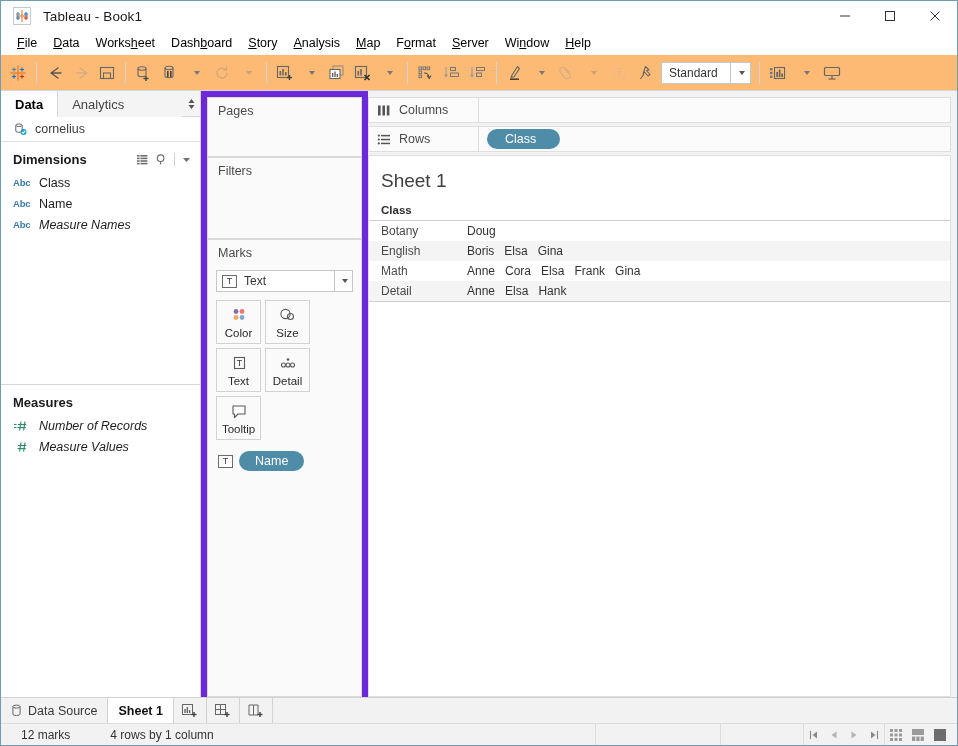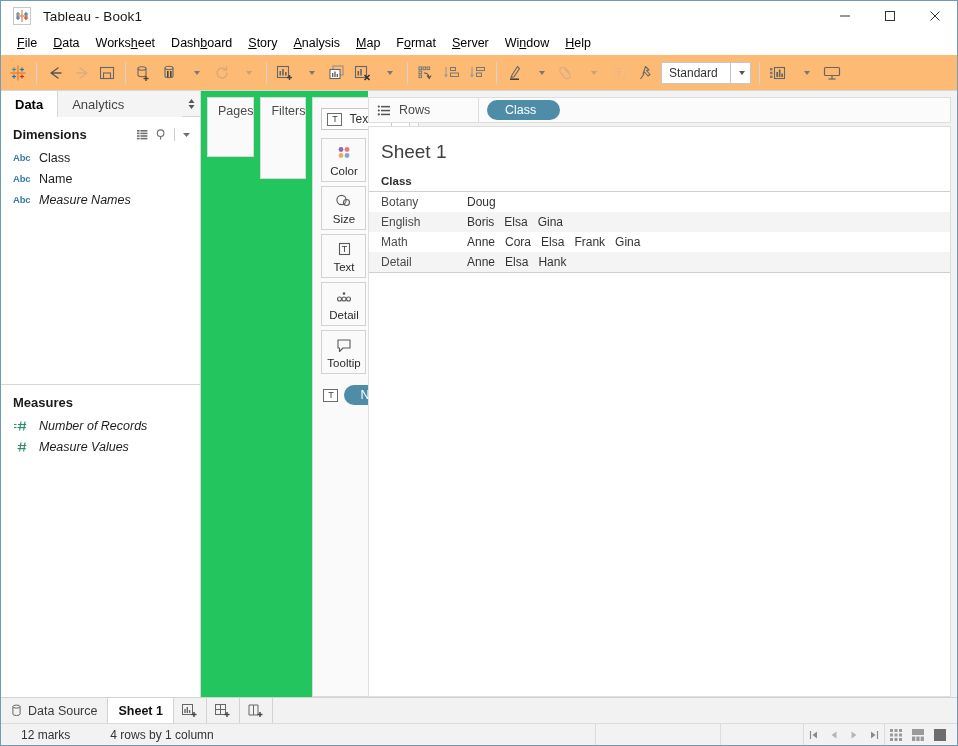--- a/index.html
+++ b/index.html
@@ -130,24 +130,23 @@
   }
   .fld .hashwrap { width: 26px; display:flex; align-items:center; color:#2e8b6f; }
   .fld .nm { font-size: 12.5px; color: #1d1d1d; }
   .fld .nm.ital { font-style: italic; }
   .measures-divider { border-top: 1px solid #d7d7d7; margin-top: auto; }
   .dp-bottom-spacer { flex: 1; }
 
   
   .cardscol {
     width: 167px; min-width: 167px;
-    background: #22c55e;
+    background: #6d28d9;
     padding: 6px 6px 0 6px;
-    display: flex; flex-direction: row;
-    gap: 6px;
+    display: flex; flex-direction: column;
   }
   .card {
     background: #fafafa;
     border: 1px solid #d9d9d9;
   }
   .card-title {
     font-size: 12.5px; color: #4a4a4a;
     padding: 6px 0 0 10px;
   }
   .card.pages { height: 60px; }
@@ -553,20 +552,31 @@
         <div class="dp-tab active">Data</div>
         <div class="dp-tab inactive">Analytics</div>
         <div class="dp-tab-updown">
           <svg width="9" height="14" viewBox="0 0 9 14">
               <path d="M4.5 2 L7.5 6 H1.5 Z" fill="#555"></path>
               <path d="M4.5 12 L7.5 8 H1.5 Z" fill="#555"></path>
             </svg>
         </div>
       </div>
 
+      <div class="dsrow">
+        <span style="display:inline-flex;margin-right:7px;">
+          <svg width="15" height="15" viewBox="0 0 15 15">
+            <ellipse cx="6" cy="3.2" rx="3.2" ry="1.3" fill="none" stroke="#666" stroke-width="1"></ellipse>
+            <path d="M2.8 3.2 V9 a3.2 1.3 0 0 0 6.4 0 V3.2" fill="none" stroke="#666" stroke-width="1"></path>
+            <circle cx="10.5" cy="10" r="3" fill="#1f9ec4"></circle>
+            <path d="M9 10 L10.2 11.2 L12.2 8.8" stroke="#fff" stroke-width="1.1" fill="none"></path>
+          </svg>
+        </span>
+        <span>cornelius</span>
+      </div>
 
       <div class="sec-header">
         <div class="sec-title">Dimensions</div>
         <div class="sec-icons">
           <span>
             <svg width="13" height="13" viewBox="0 0 13 13">
               <g fill="#6f6f6f">
                 <rect x="1" y="2" width="2.6" height="1.6"></rect>
                   <rect x="4.4" y="2" width="7" height="1.6"></rect>
                 <rect x="1" y="4.6" width="2.6" height="1.6"></rect>
@@ -647,20 +657,21 @@
 
       <div class="card pages">
         <div class="card-title">Pages</div>
       </div>
 
       <div class="card filters">
         <div class="card-title">Filters</div>
       </div>
 
       <div class="card marks">
+        <div class="card-title">Marks</div>
 
         <div class="marktype">
           <span class="ti">T</span>
           <span class="mtlabel">Text</span>
           <span class="mtarrow">
               <span class="caret-sm" style="border-top-color:#555"></span>
             </span>
         </div>
 
         <div class="markbtns">
@@ -716,20 +727,35 @@
 
         <div class="pillrow">
           <span class="ti">T</span>
           <span class="pill">Name</span>
         </div>
       </div>
     </div>
 
     <div class="viewcol">
 
+      <div class="shelf">
+        <div class="shelf-label">
+          <span>
+            <svg width="14" height="13" viewBox="0 0 14 13">
+                <g fill="#555">
+                  <rect x="1" y="1.5" width="2.6" height="10"></rect>
+                  <rect x="5.4" y="1.5" width="2.6" height="10"></rect>
+                  <rect x="9.8" y="1.5" width="2.6" height="10"></rect>
+                </g>
+              </svg>
+          </span>
+          <span>Columns</span>
+        </div>
+        <div class="shelf-drop"></div>
+      </div>
 
       <div class="shelf">
         <div class="shelf-label">
           <span>
             <svg width="14" height="13" viewBox="0 0 14 13">
               <g fill="#555">
                 <circle cx="1.8" cy="2.6" r="1.1"></circle>
                   <rect x="4" y="1.9" width="9" height="1.5"></rect>
                 <circle cx="1.8" cy="6.5" r="1.1"></circle>
                   <rect x="4" y="5.8" width="9" height="1.5"></rect>

